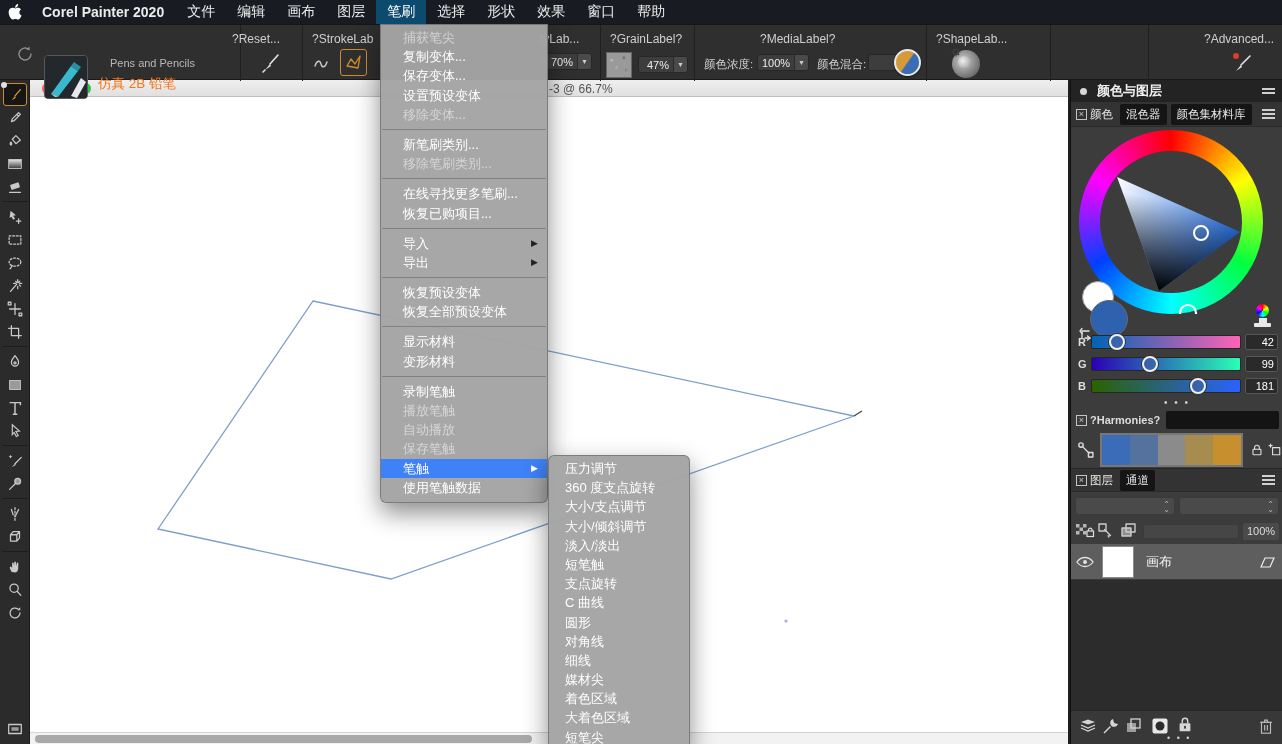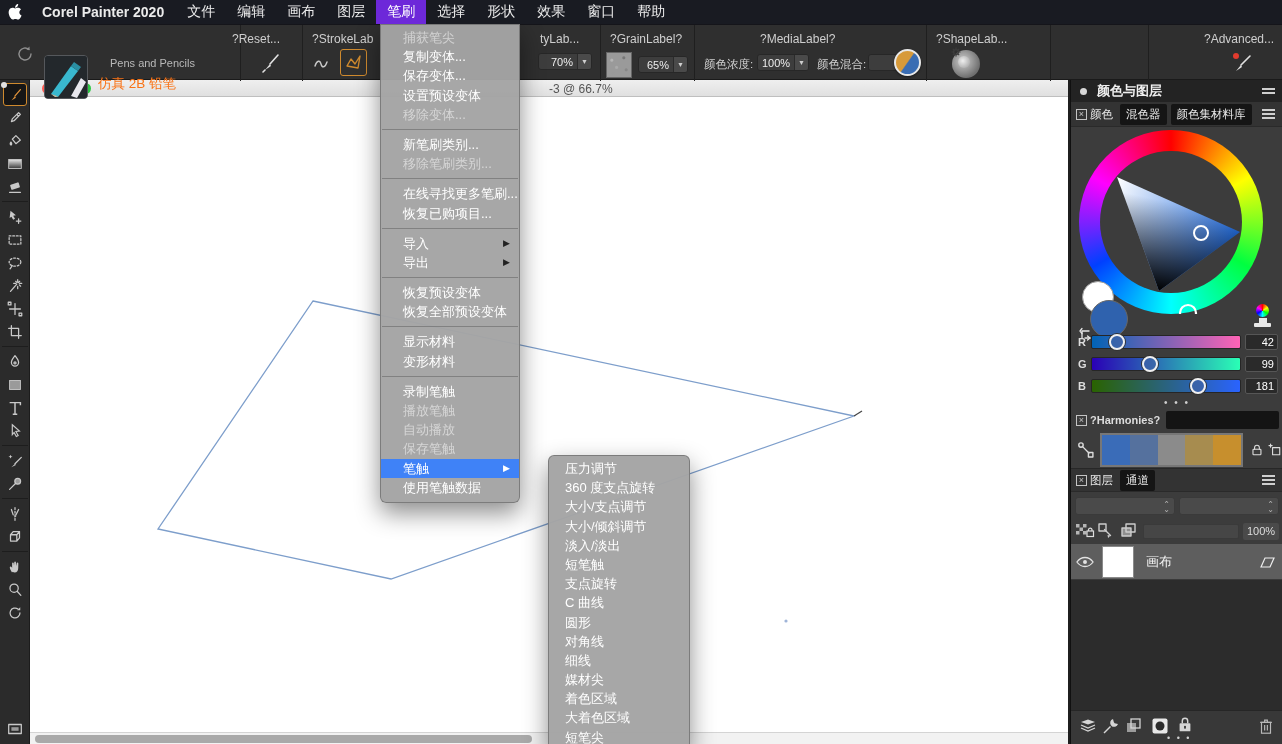--- a/index.html
+++ b/index.html
@@ -5,21 +5,21 @@
   * { margin:0; padding:0; box-sizing:border-box; }
   html,body { width:1282px; height:744px; overflow:hidden; background:#1f1f1f;
     font-family:"Liberation Sans","DejaVu Sans",sans-serif; }
   .abs { position:absolute; }
 
   
   #menubar { position:absolute; left:0; top:0; width:1282px; height:24px; background:#191b22;
     display:flex; align-items:center; color:#ebebeb; font-size:14px; z-index:60; }
   .mb-item { height:24px; display:flex; align-items:center; padding:0 11px; white-space:nowrap; }
   .mb-app { font-weight:bold; padding:0 12px; }
-  .mb-active { background:#6d28d9; color:#fff; }
+  .mb-active { background:#0c4a6e; color:#fff; }
   #apple { width:30px; display:flex; justify-content:center; }
 
   
   #propbar { position:absolute; left:0; top:24px; width:1282px; height:56px; background:#2f2f2f;
     border-top:1px solid #15151a; border-bottom:1px solid #1a1a1a; z-index:5; color:#cfcfcf; }
   .psep { position:absolute; top:0; width:1px; height:56px; background:#1f1f1f; }
   .plabel { position:absolute; font-size:12px; color:#cfcfcf; white-space:nowrap; }
   .dd { position:absolute; height:17px; background:#3d3d3d; border:1px solid #272727; border-radius:3px;
     display:flex; align-items:center; color:#ececec; font-size:11px; }
   .dd .v { flex:1; text-align:right; padding:0 4px; }
@@ -58,21 +58,21 @@
   .track { position:absolute; left:20px; top:0; width:150px; height:14px; border-radius:2px; border:1px solid #262626; }
   .thumbc { position:absolute; top:-2px; width:16px; height:16px; border-radius:50%;
     border:2px solid #f0f0f0; background:rgba(70,100,160,.55); box-shadow:0 0 0 1px #333; }
   .valbox { position:absolute; left:174px; top:-1px; width:33px; height:16px; background:#2a2a2a;
     border:1px solid #565656; color:#fff; font-size:11px; text-align:right; padding:1px 3px; border-radius:2px; }
   .swatch { height:30px; flex:1; }
 
   
   .menu { position:absolute; background:rgba(164,164,164,.97); border:1px solid rgba(88,88,88,.55);
     box-shadow:0 10px 24px rgba(0,0,0,.45); z-index:50; padding-top:3px; }
-  #brushmenu { left:380px; top:24px; width:140px; border-radius:0 0 6px 6px; padding-bottom:5px; }
+  #brushmenu { left:380px; top:24px; width:168px; border-radius:0 0 6px 6px; padding-bottom:5px; }
   #strokemenu { left:548px; top:455px; width:142px; border-radius:6px 6px 0 0; }
   .mi { height:19.2px; line-height:19.2px; font-size:13px; color:#fff; padding-left:22px;
     position:relative; white-space:nowrap; }
   .mi.dis { color:rgba(255,255,255,.52); }
   .mi .arr { position:absolute; right:9px; top:0; font-size:9px; color:#222; }
   .mi.hl { background:#3f82f7; color:#fff; }
   .mi.hl .arr { color:#fff; }
   .msep { height:1px; background:rgba(60,60,60,.35); margin:5px 1px; }
   .smi { height:19.2px; line-height:19.2px; font-size:13px; color:#fff; padding-left:16px; white-space:nowrap; }
 </style>
@@ -153,21 +153,21 @@
   <div class="psep" style="left:600px;"></div>
 
   <div class="plabel" style="left:610px;top:7px;">?GrainLabel?</div>
   <div class="abs" style="left:606px;top:27px;width:26px;height:26px;border:1px solid #666;background:
     radial-gradient(circle at 20% 30%, #b5b5b5 1px, transparent 2px),
     radial-gradient(circle at 70% 20%, #777 1px, transparent 2px),
     radial-gradient(circle at 40% 60%, #aaa 1px, transparent 2px),
     radial-gradient(circle at 80% 70%, #888 1px, transparent 2px),
     radial-gradient(circle at 25% 85%, #999 1px, transparent 2px), #9a9a9a;"></div>
   <div class="dd" style="left:638px;top:31px;width:50px;">
-    <span class="v">65%</span>
+    <span class="v">47%</span>
       <span class="car">▼</span>
   </div>
 
   <div class="psep" style="left:694px;"></div>
 
   <div class="plabel" style="left:760px;top:7px;">?MediaLabel?</div>
   <div class="plabel" style="left:704px;top:32px;font-size:11.5px;">颜色浓度:</div>
   <div class="dd" style="left:757px;top:29px;width:52px;">
     <span class="v">100%</span>
       <span class="car">▼</span>

